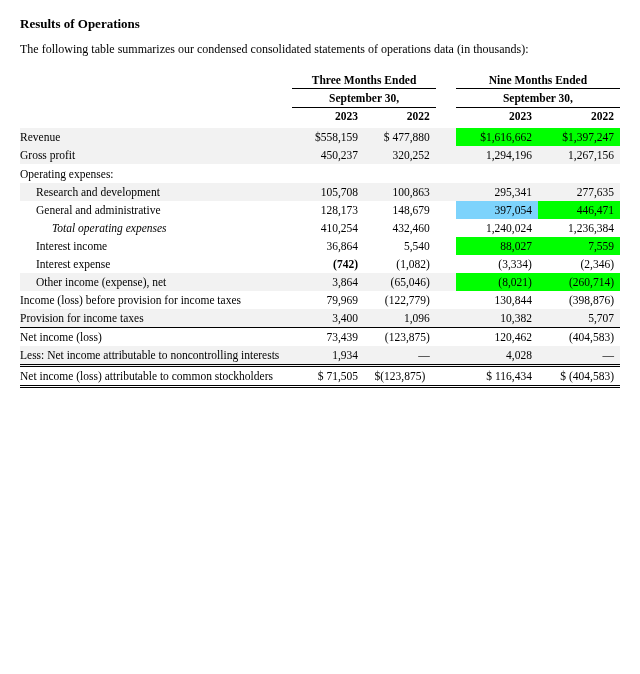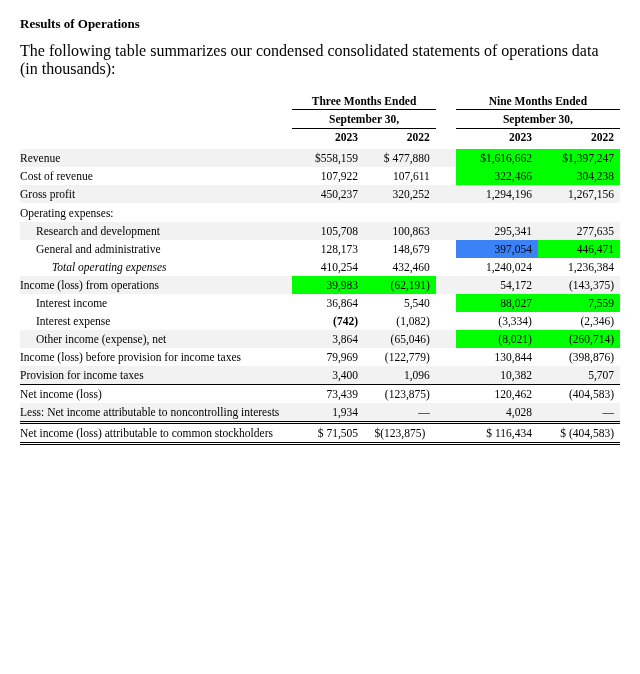--- a/index.html
+++ b/index.html
@@ -10,21 +10,21 @@
       color: #000;
       padding: 16px 20px;
       width: 640px;
     }
     .page-title {
       font-weight: bold;
       font-size: 13px;
       margin-bottom: 10px;
     }
     .intro-text {
-      font-size: 16px;
+      font-size: 12px;
       margin-bottom: 14px;
     }
     table {
       width: 100%;
       border-collapse: collapse;
       font-size: 11.5px;
     }
     th, td {
       padding: 3px 6px;
       text-align: right;
@@ -101,28 +101,20 @@
   </thead>
   <tbody id="table-body">
   <tr style="background-color: rgb(242, 242, 242);">
         <td class="label-col" style="min-width: 220px;">Revenue</td>
         <td style="min-width: 70px;">$558,159</td>
         <td style="min-width: 70px;">$ 477,880</td>
         <td class="col-spacer"></td>
         <td style="min-width: 80px; background-color: rgb(0, 255, 0);">$1,616,662</td>
         <td style="min-width: 80px; background-color: rgb(0, 255, 0);">$1,397,247</td>
       </tr>
-      <tr>
-        <td class="label-col" style="min-width: 220px;">Cost of revenue</td>
-        <td style="min-width: 70px;">107,922</td>
-        <td style="min-width: 70px;">107,611</td>
-        <td class="col-spacer"></td>
-        <td style="min-width: 80px; background-color: rgb(0, 255, 0);">322,466</td>
-        <td style="min-width: 80px; background-color: rgb(0, 255, 0);">304,238</td>
-      </tr>
       <tr style="background-color: rgb(242, 242, 242);">
         <td class="label-col" style="min-width: 220px;">Gross profit</td>
         <td style="min-width: 70px;">450,237</td>
         <td style="min-width: 70px;">320,252</td>
         <td class="col-spacer"></td>
         <td style="min-width: 80px;">1,294,196</td>
         <td style="min-width: 80px;">1,267,156</td>
       </tr>
       <tr>
         <td class="label-col" style="padding-top: 4px; min-width: 220px;">Operating expenses:</td>
@@ -138,38 +130,30 @@
         <td style="min-width: 70px;">100,863</td>
         <td class="col-spacer"></td>
         <td style="min-width: 80px;">295,341</td>
         <td style="min-width: 80px;">277,635</td>
       </tr>
       <tr>
         <td class="indent1" style="min-width: 220px;">General and administrative</td>
         <td style="min-width: 70px;">128,173</td>
         <td style="min-width: 70px;">148,679</td>
         <td class="col-spacer"></td>
-        <td style="min-width: 80px; background-color: #3b82f6; padding-left: 17px;">397,054</td>
+        <td style="min-width: 80px; background-color: #7dd3fc; padding-left: 17px;">397,054</td>
         <td style="min-width: 80px; background-color: rgb(0, 255, 0);">446,471</td>
       </tr>
       <tr>
         <td class="indent2" style="font-style: italic; min-width: 220px;">Total operating expenses</td>
         <td style="min-width: 70px;">410,254</td>
         <td style="min-width: 70px;">432,460</td>
         <td class="col-spacer"></td>
         <td style="min-width: 80px;">1,240,024</td>
         <td style="min-width: 80px;">1,236,384</td>
-      </tr>
-      <tr style="background-color: rgb(242, 242, 242);">
-        <td class="label-col" style="min-width: 220px;">Income (loss) from operations</td>
-        <td style="min-width: 70px; background-color: rgb(0, 255, 0);">39,983</td>
-        <td style="min-width: 70px; background-color: rgb(0, 255, 0);">(62,191)</td>
-        <td class="col-spacer"></td>
-        <td style="min-width: 80px;">54,172</td>
-        <td style="min-width: 80px;">(143,375)</td>
       </tr>
       <tr>
         <td class="indent1" style="min-width: 220px;">Interest income</td>
         <td style="min-width: 70px;">36,864</td>
         <td style="min-width: 70px;">5,540</td>
         <td class="col-spacer"></td>
         <td style="min-width: 80px; background-color: rgb(0, 255, 0);">88,027</td>
         <td style="min-width: 80px; background-color: rgb(0, 255, 0);">7,559</td>
       </tr>
       <tr>

